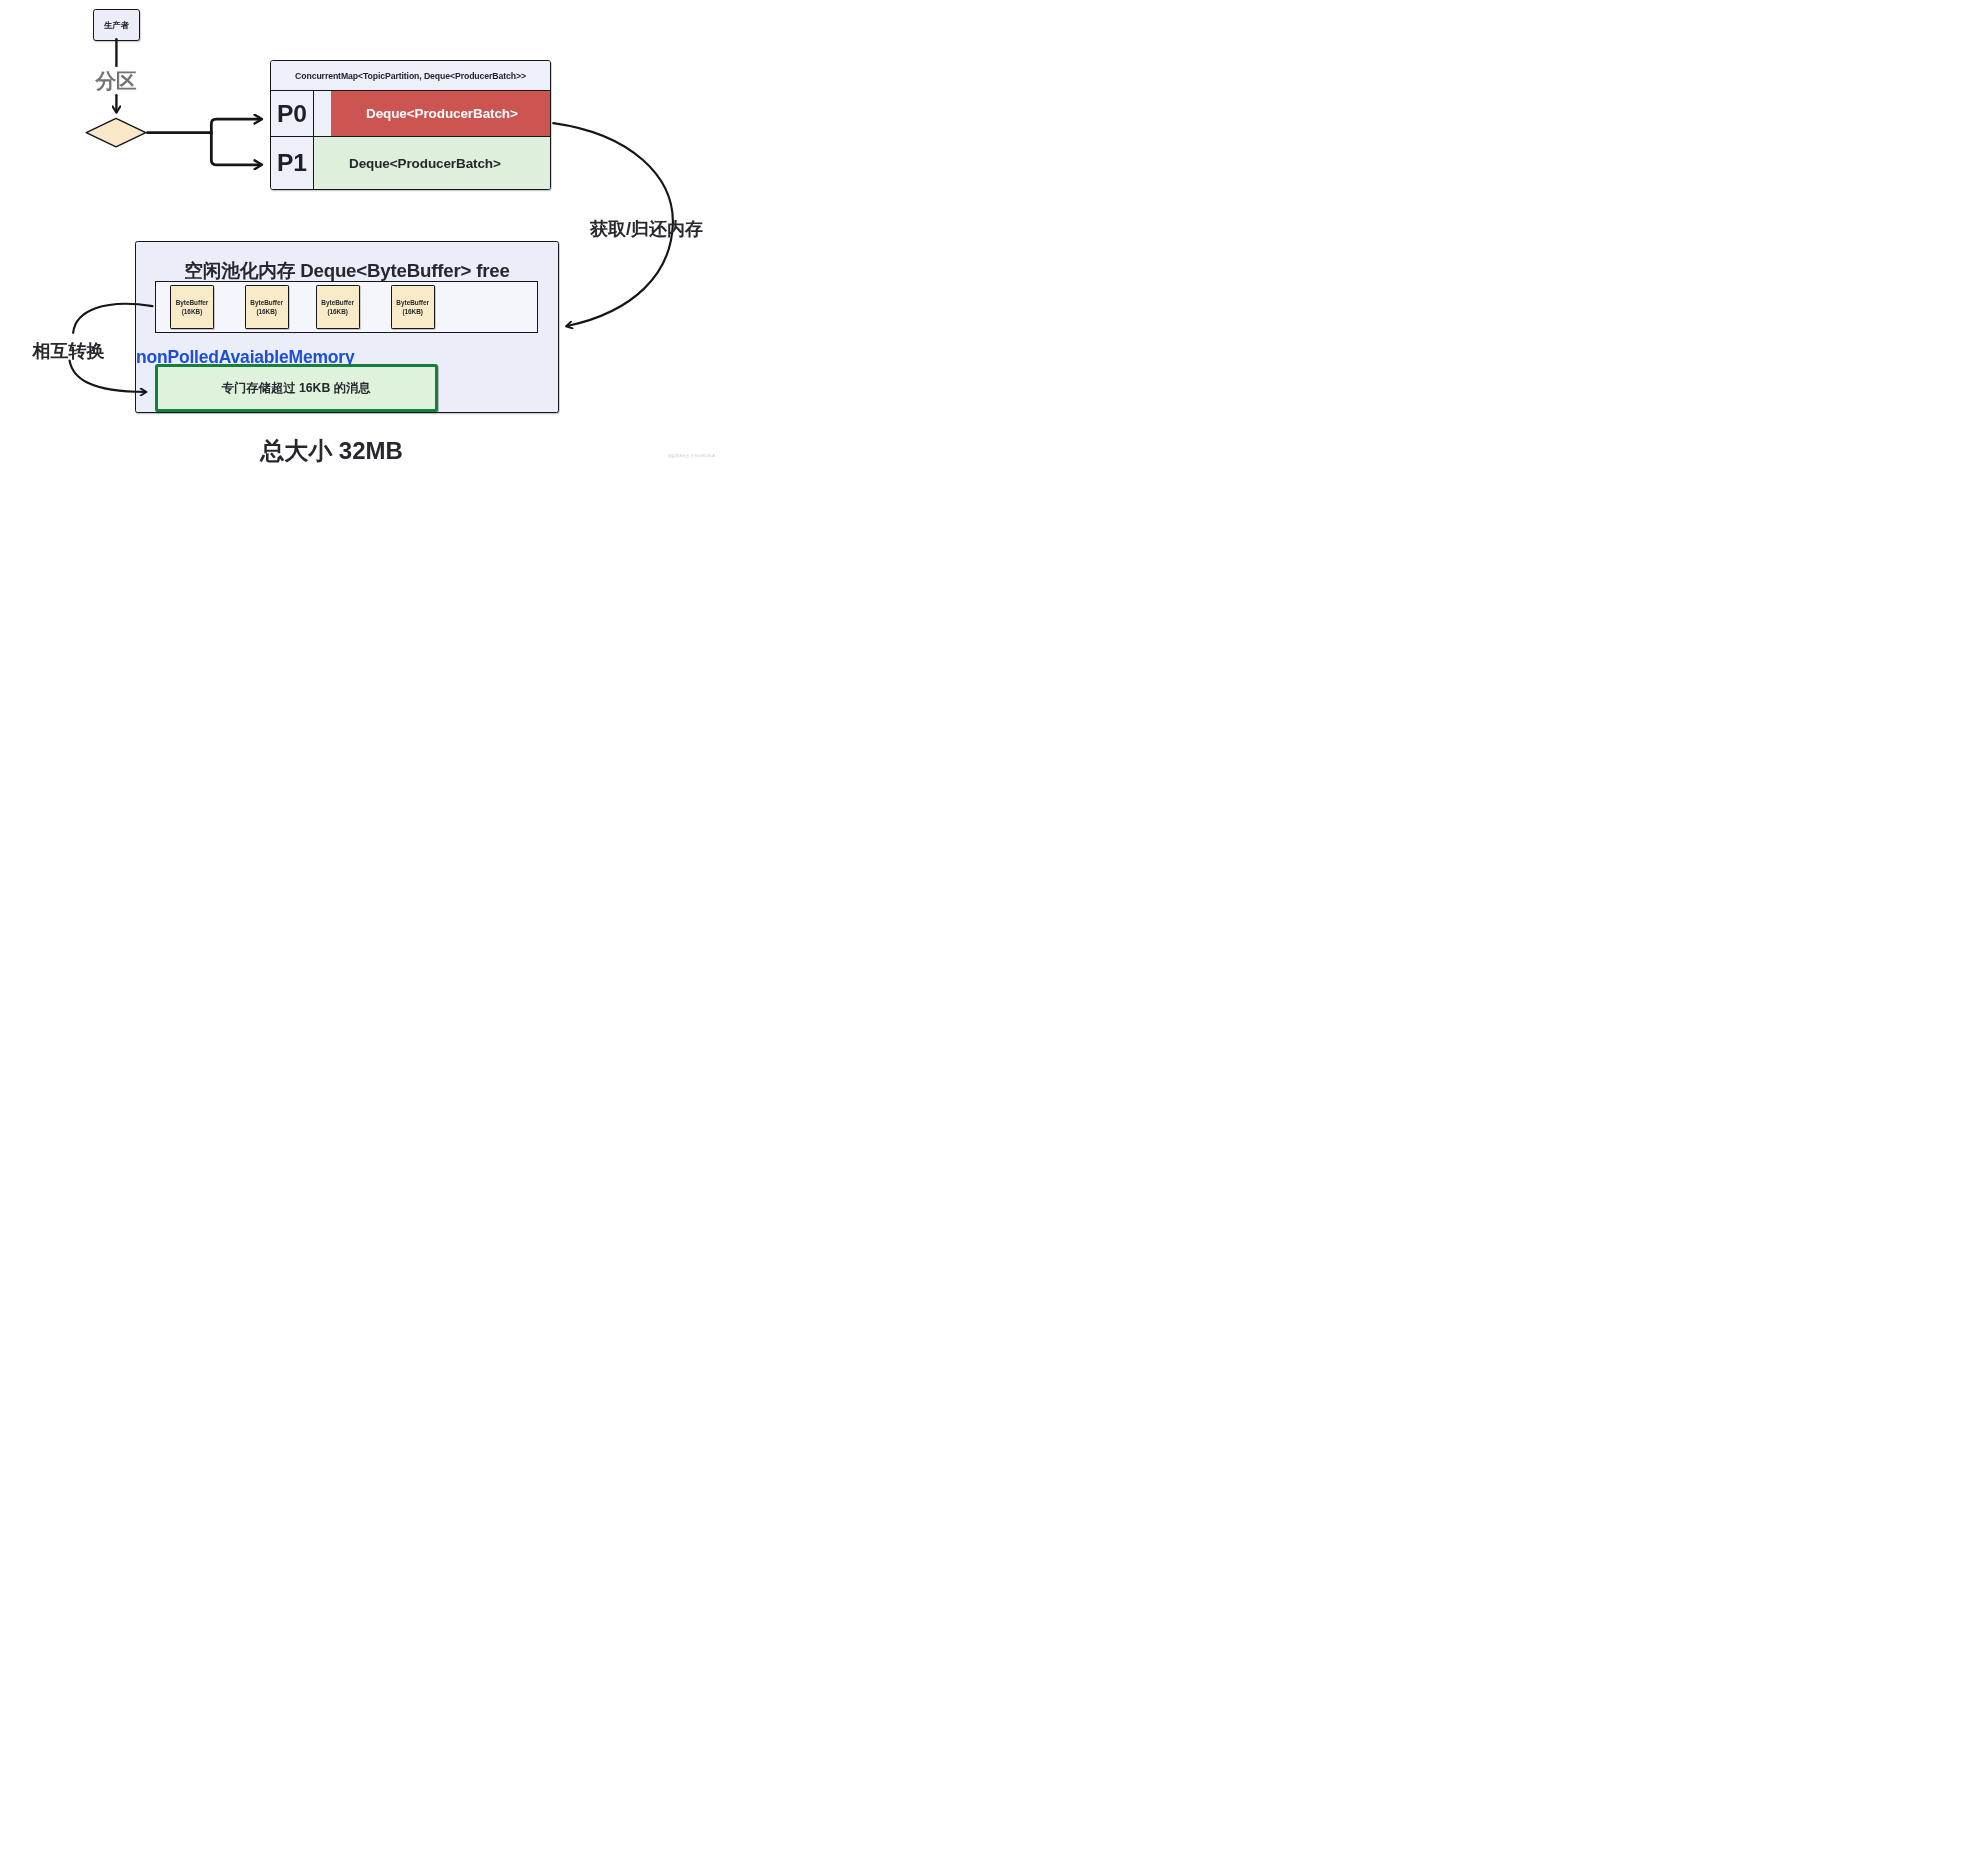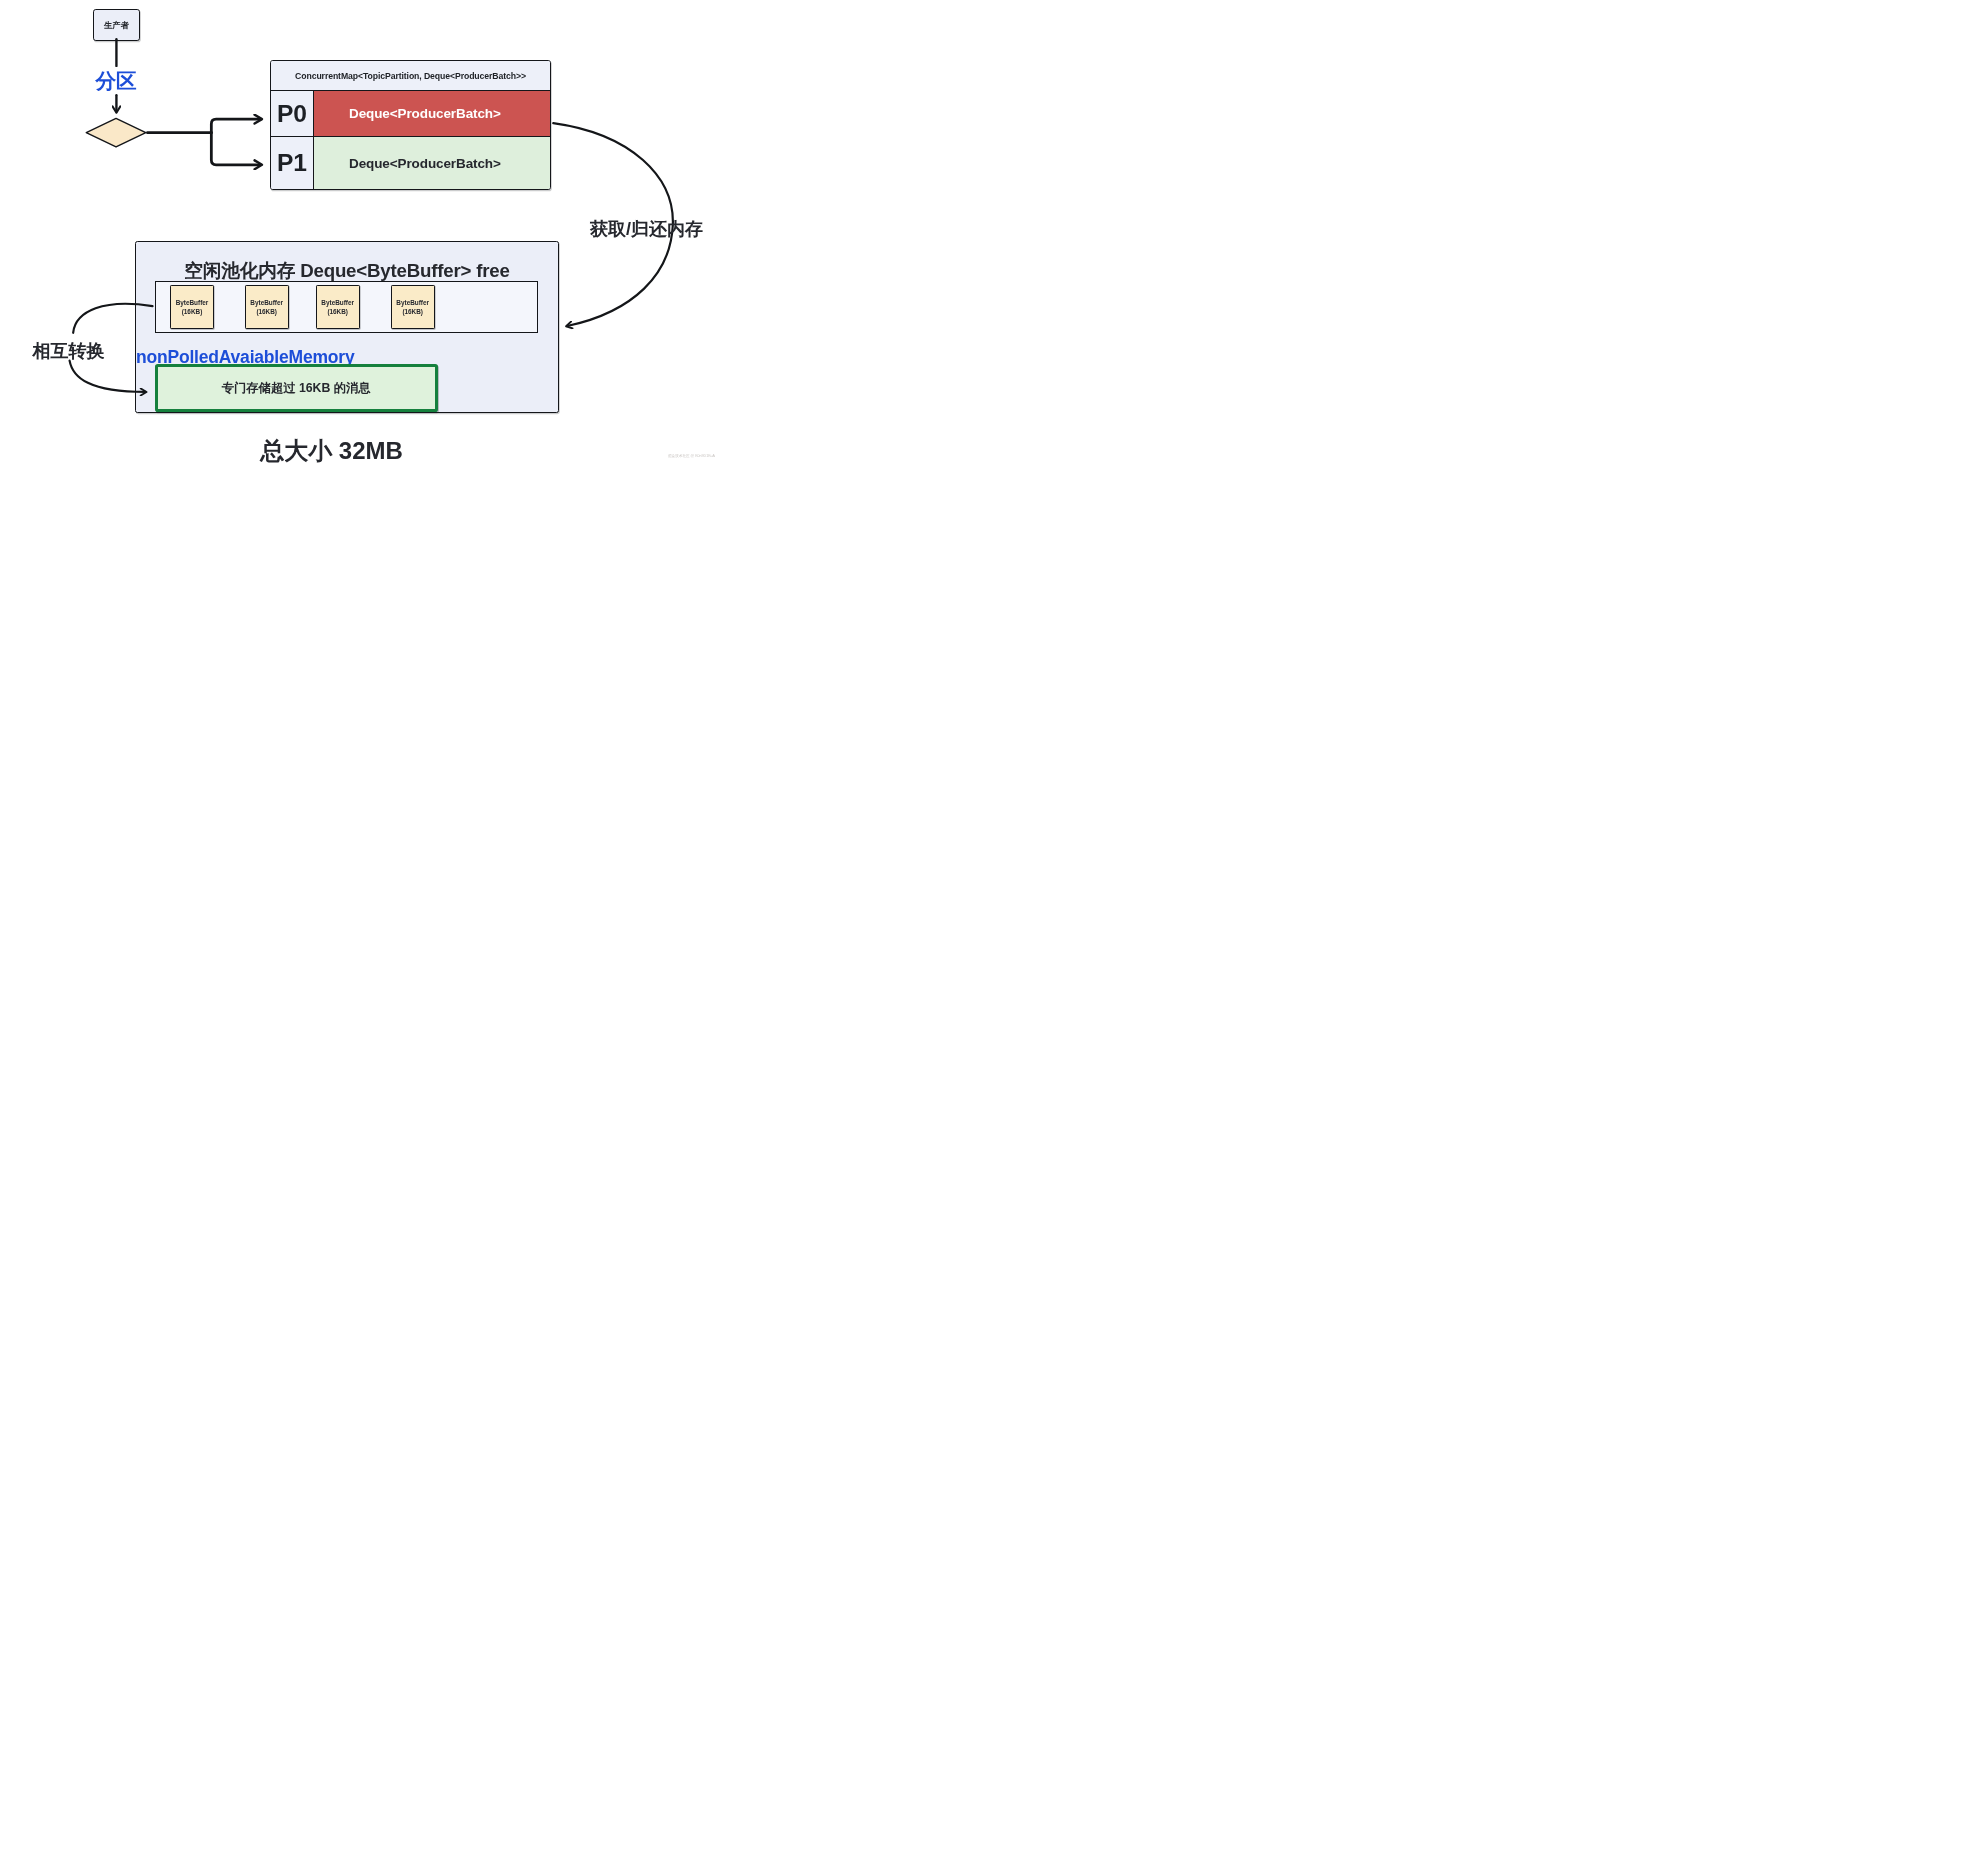--- a/index.html
+++ b/index.html
@@ -13,21 +13,21 @@
   
   .producer-box{
     left:74px;top:9px;width:45px;height:30px;
     background:#ebeef8;border:1.2px solid #14161a;border-radius:2.8px;
     box-shadow:0.8px 1.2px 0 rgba(20,22,26,.22);
     font-size:8.3px;font-weight:bold;
   }
 
   
   .partition-label{left:69px;top:67px;width:56px;text-align:center;
-    font-size:20.6px;font-weight:bold;color:#1d4ed8;z-index:10;}
+    font-size:20.6px;font-weight:bold;color:#737373;z-index:10;}
   .memory-label{left:564px;top:217px;width:127px;text-align:center;
     font-size:18px;font-weight:bold;color:#26282e;z-index:10;}
   .convert-label{left:10px;top:339px;width:79px;text-align:center;
     font-size:18px;font-weight:bold;color:#26282e;z-index:10;}
   .total-label{left:217px;top:435px;width:191px;text-align:center;
     font-size:24px;font-weight:bold;color:#26282e;}
   .watermark{left:640px;top:454px;width:56px;text-align:right;
     font-size:3.6px;color:#c9c5c2;}
 
   
@@ -36,21 +36,21 @@
     border:1.4px solid #14161a;border-radius:2.8px;background:#edf0f9;
     box-shadow:0.8px 1.2px 0 rgba(20,22,26,.22);
     display:flex;flex-direction:column;box-sizing:border-box;overflow:hidden;
   }
   .map-header{
     height:29px;flex:0 0 auto;background:#edf0f9;border-bottom:1.4px solid #14161a;
     display:flex;align-items:center;justify-content:center;
     font-size:8.7px;font-weight:bold;letter-spacing:-0.1px;color:#1d2025;
   }
   .map-row{display:flex;flex:1 1 auto;min-height:0;}
-  .map-row.p0{height:45px;flex:0 0 auto;border-bottom:1.4px solid #14161a;}
+  .map-row.p0{height:45px;flex:0 0 auto;border-bottom:1.4px solid #14161a;gap:17px;}
   .map-row.p1{flex:1 1 auto;}
   .part-cell{
     width:42px;flex:0 0 auto;background:#edf0f9;border-right:1.4px solid #14161a;
     display:flex;align-items:center;justify-content:center;
     font-size:24.6px;font-weight:bold;color:#1d2025;
   }
   .deque-cell{
     flex:1 1 auto;display:flex;align-items:center;
     padding-left:35px;font-size:13.5px;font-weight:bold;letter-spacing:-0.1px;
   }

